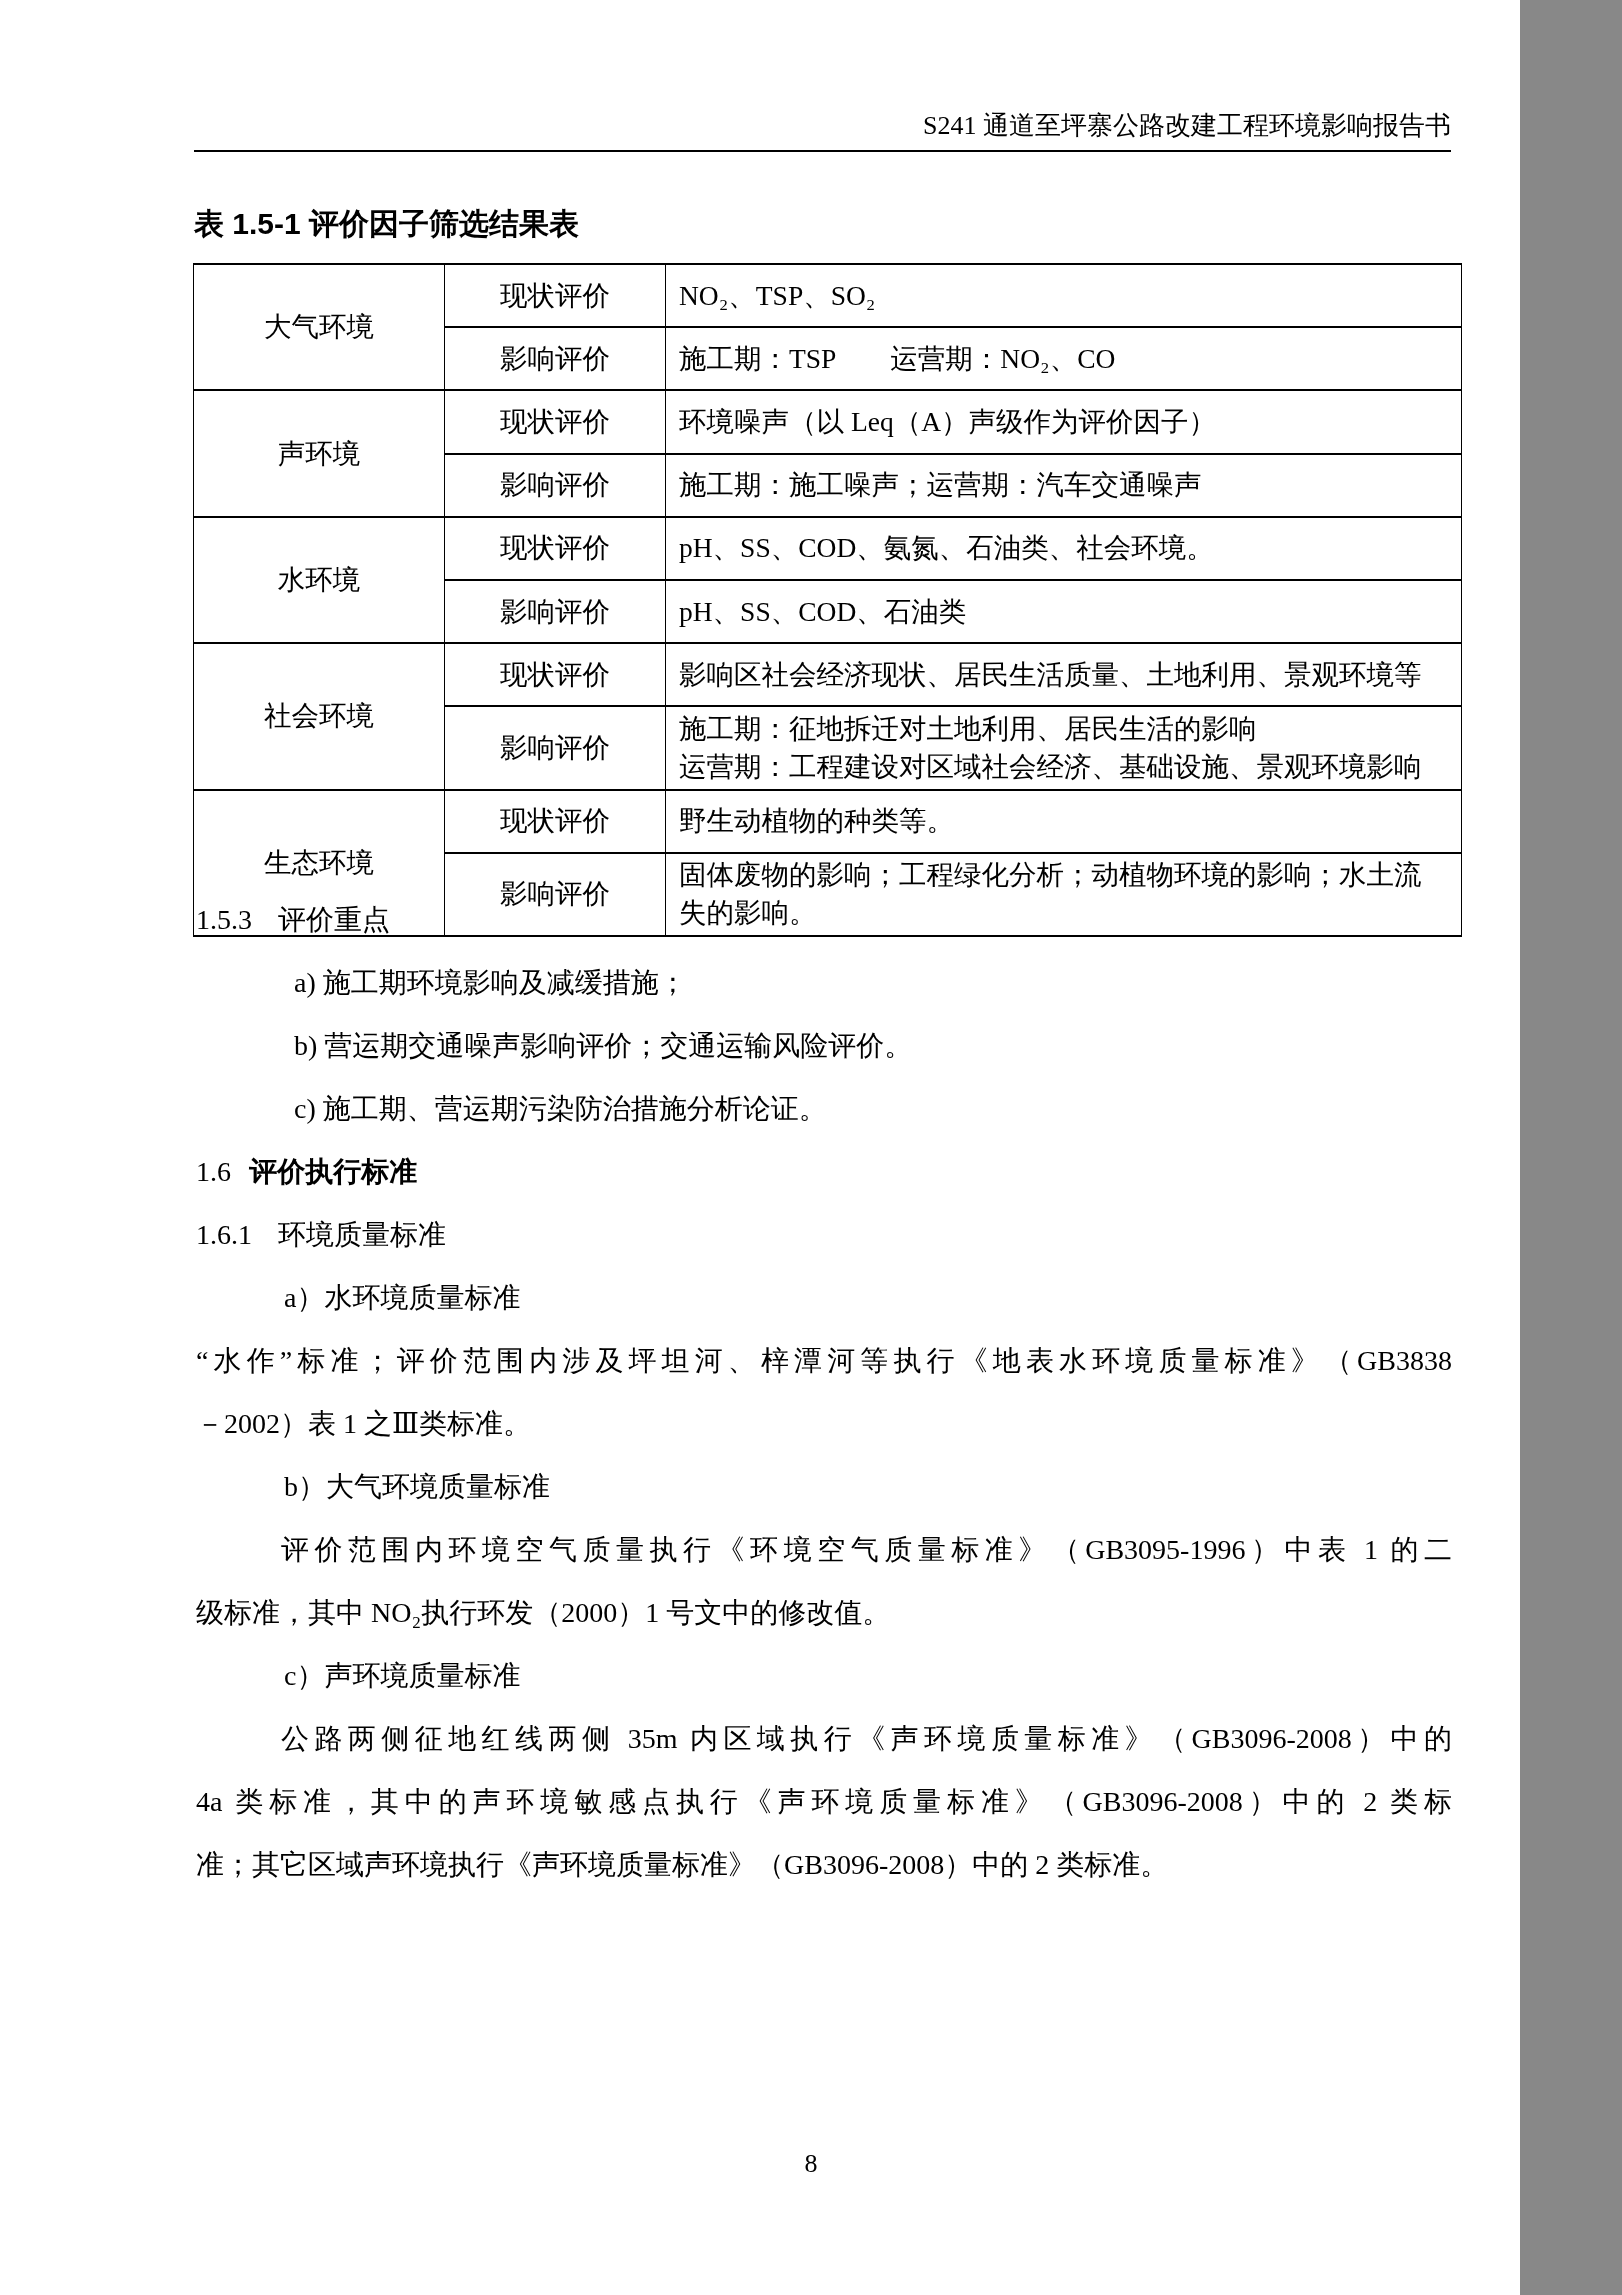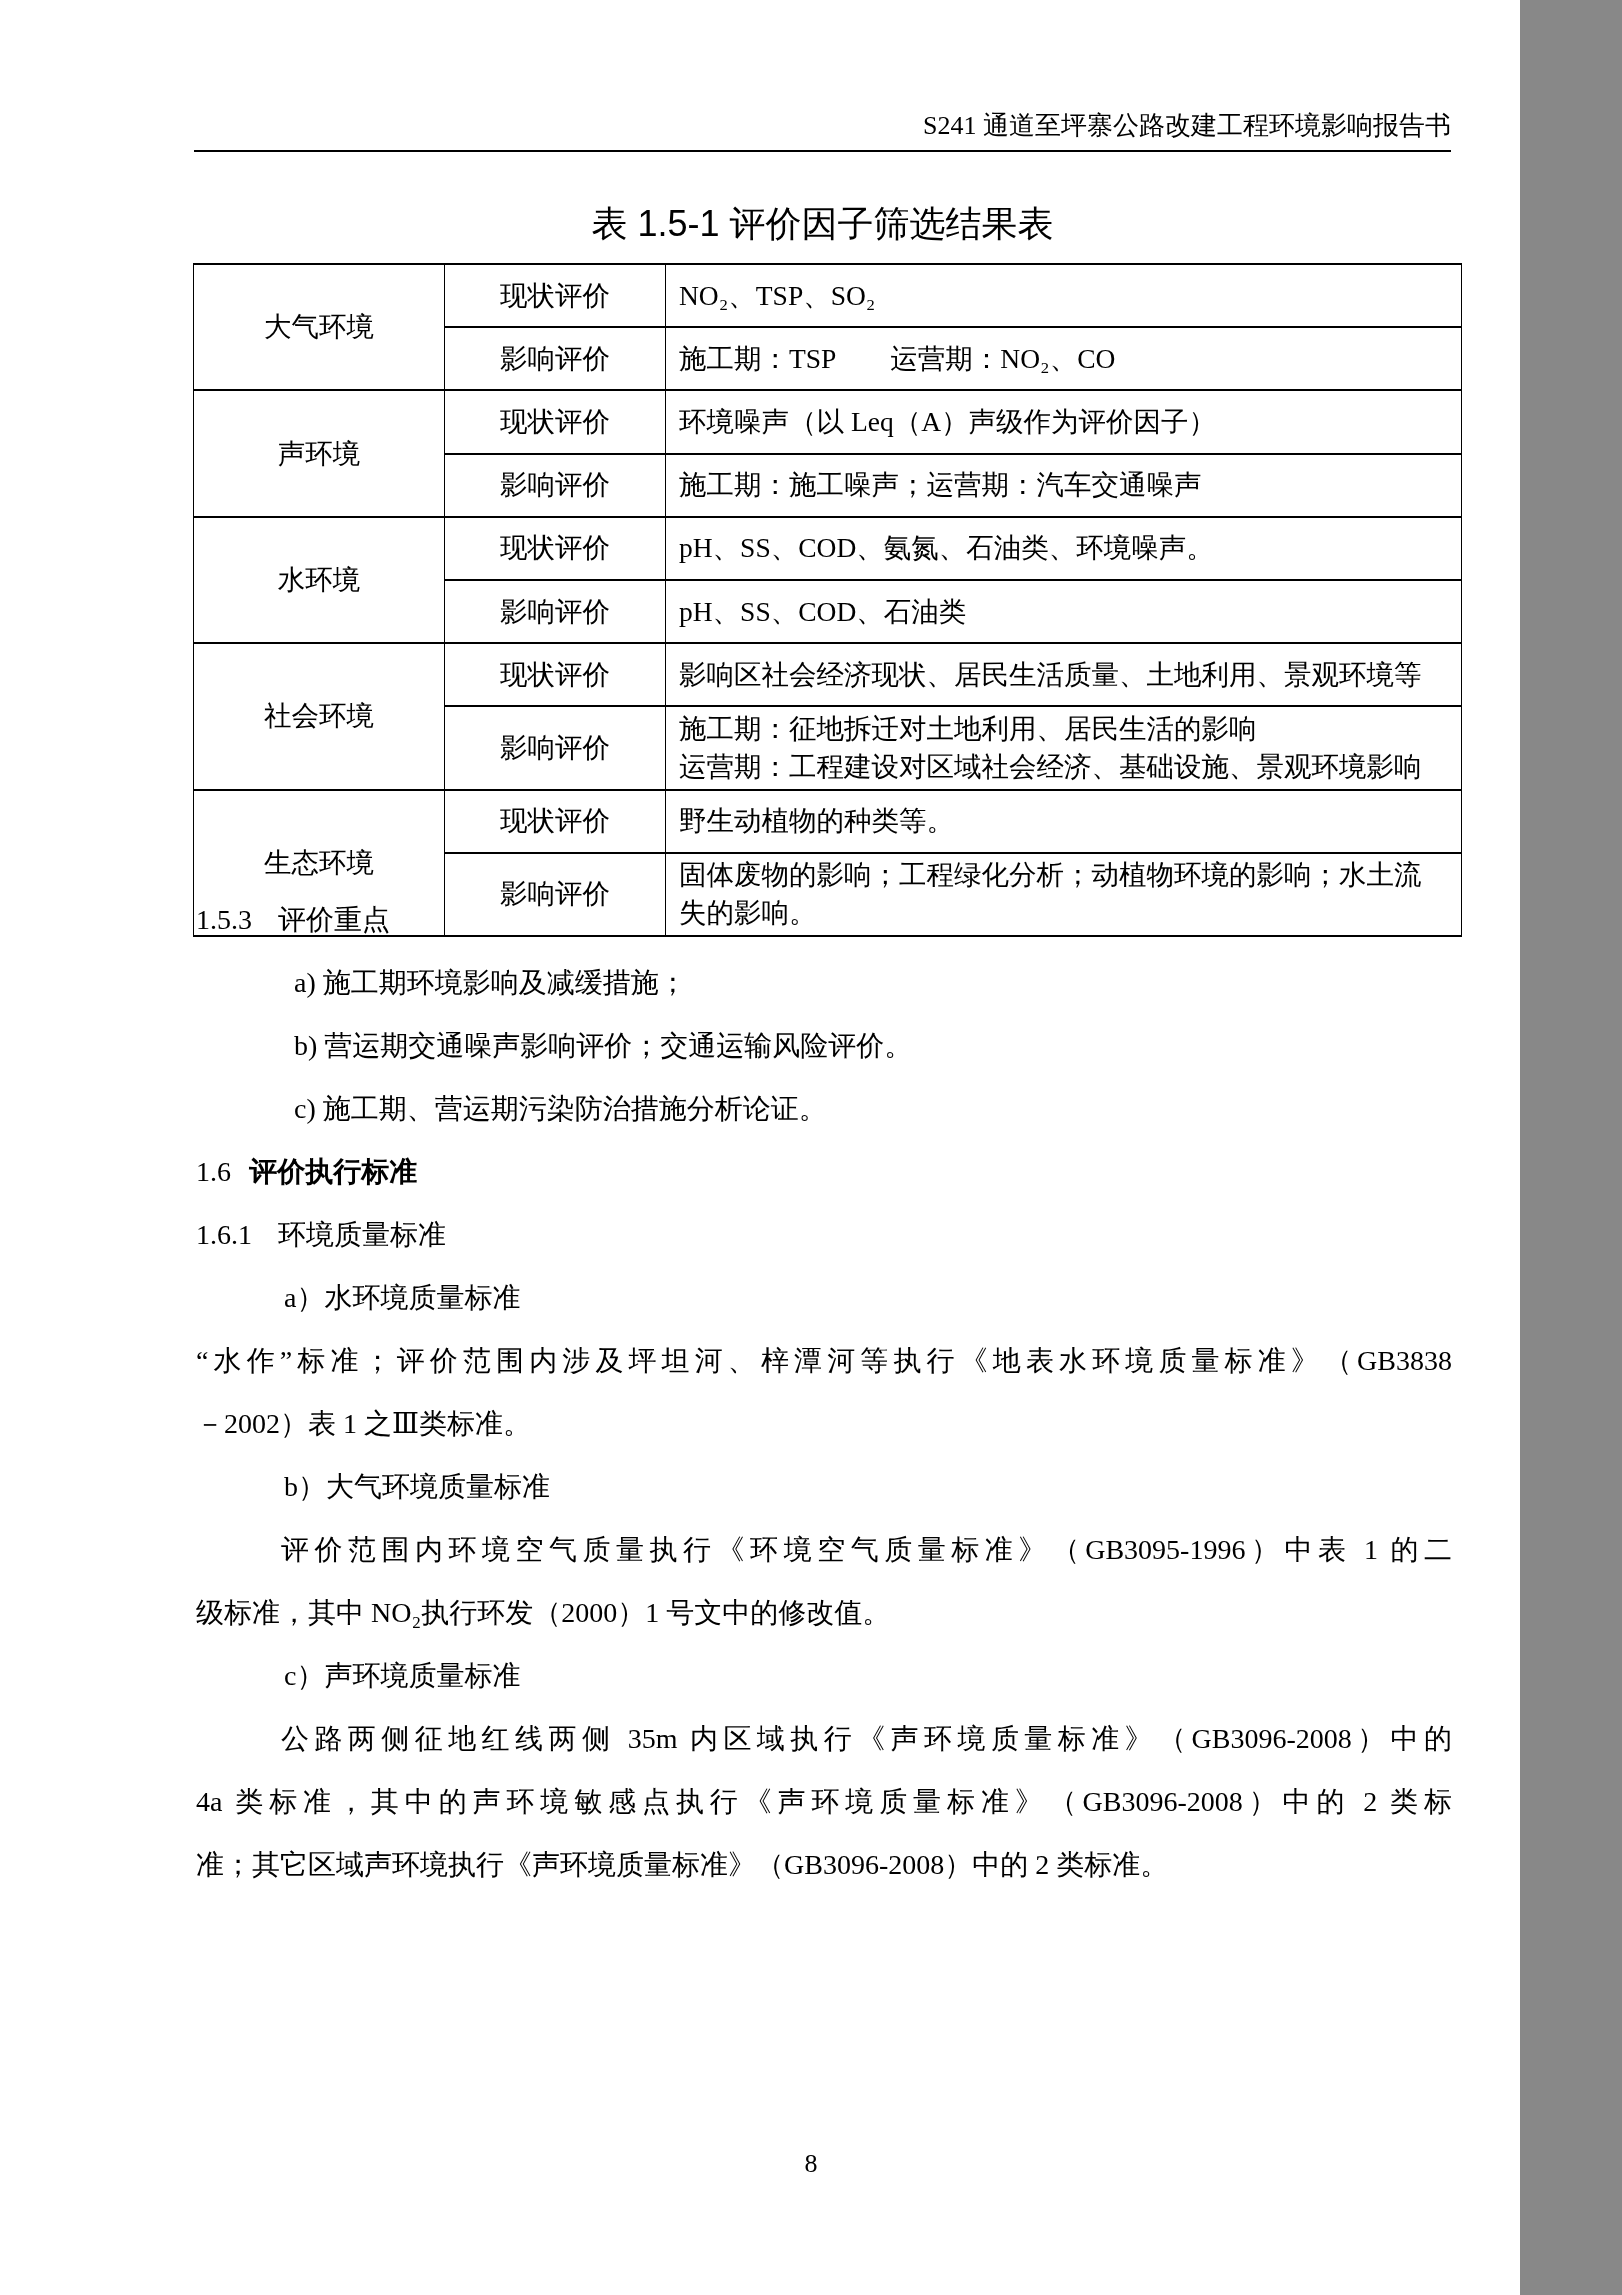--- a/index.html
+++ b/index.html
@@ -15,22 +15,21 @@
   .header{
     position:absolute;left:194px;top:109px;width:1257px;
     text-align:right;
     font-size:26px;line-height:33px;
     padding-bottom:7.9px;
     border-bottom:2.6px solid #000;
   }
   
   .table-title{
     position:absolute;left:194px;top:204px;width:1257px;
-    text-align:center;
-    font-size:36px;font-weight:normal;
+    font-size:30px;font-weight:bold;
     font-family:"Liberation Sans","DejaVu Sans",sans-serif;
     line-height:39px;
   }
   
   table.eval-table{
     position:absolute;left:193px;top:263px;
     width:1267px;
     border-collapse:collapse;
     table-layout:fixed;
     font-size:27.5px;
@@ -111,21 +110,21 @@
         <td class="val">环境噪声（以 Leq（A）声级作为评价因子）</td>
       </tr>
       <tr class="r-single">
         <td class="lbl">影响评价</td>
         <td class="val">施工期：施工噪声；运营期：汽车交通噪声</td>
       </tr>
 
       <tr class="r-single">
         <td class="cat" rowspan="2">水环境</td>
         <td class="lbl">现状评价</td>
-        <td class="val">pH、SS、COD、氨氮、石油类、环境噪声。</td>
+        <td class="val">pH、SS、COD、氨氮、石油类、社会环境。</td>
       </tr>
       <tr class="r-single">
         <td class="lbl">影响评价</td>
         <td class="val">pH、SS、COD、石油类</td>
       </tr>
 
       <tr class="r-single">
         <td class="cat" rowspan="2">社会环境</td>
         <td class="lbl">现状评价</td>
         <td class="val">影响区社会经济现状、居民生活质量、土地利用、景观环境等</td>

